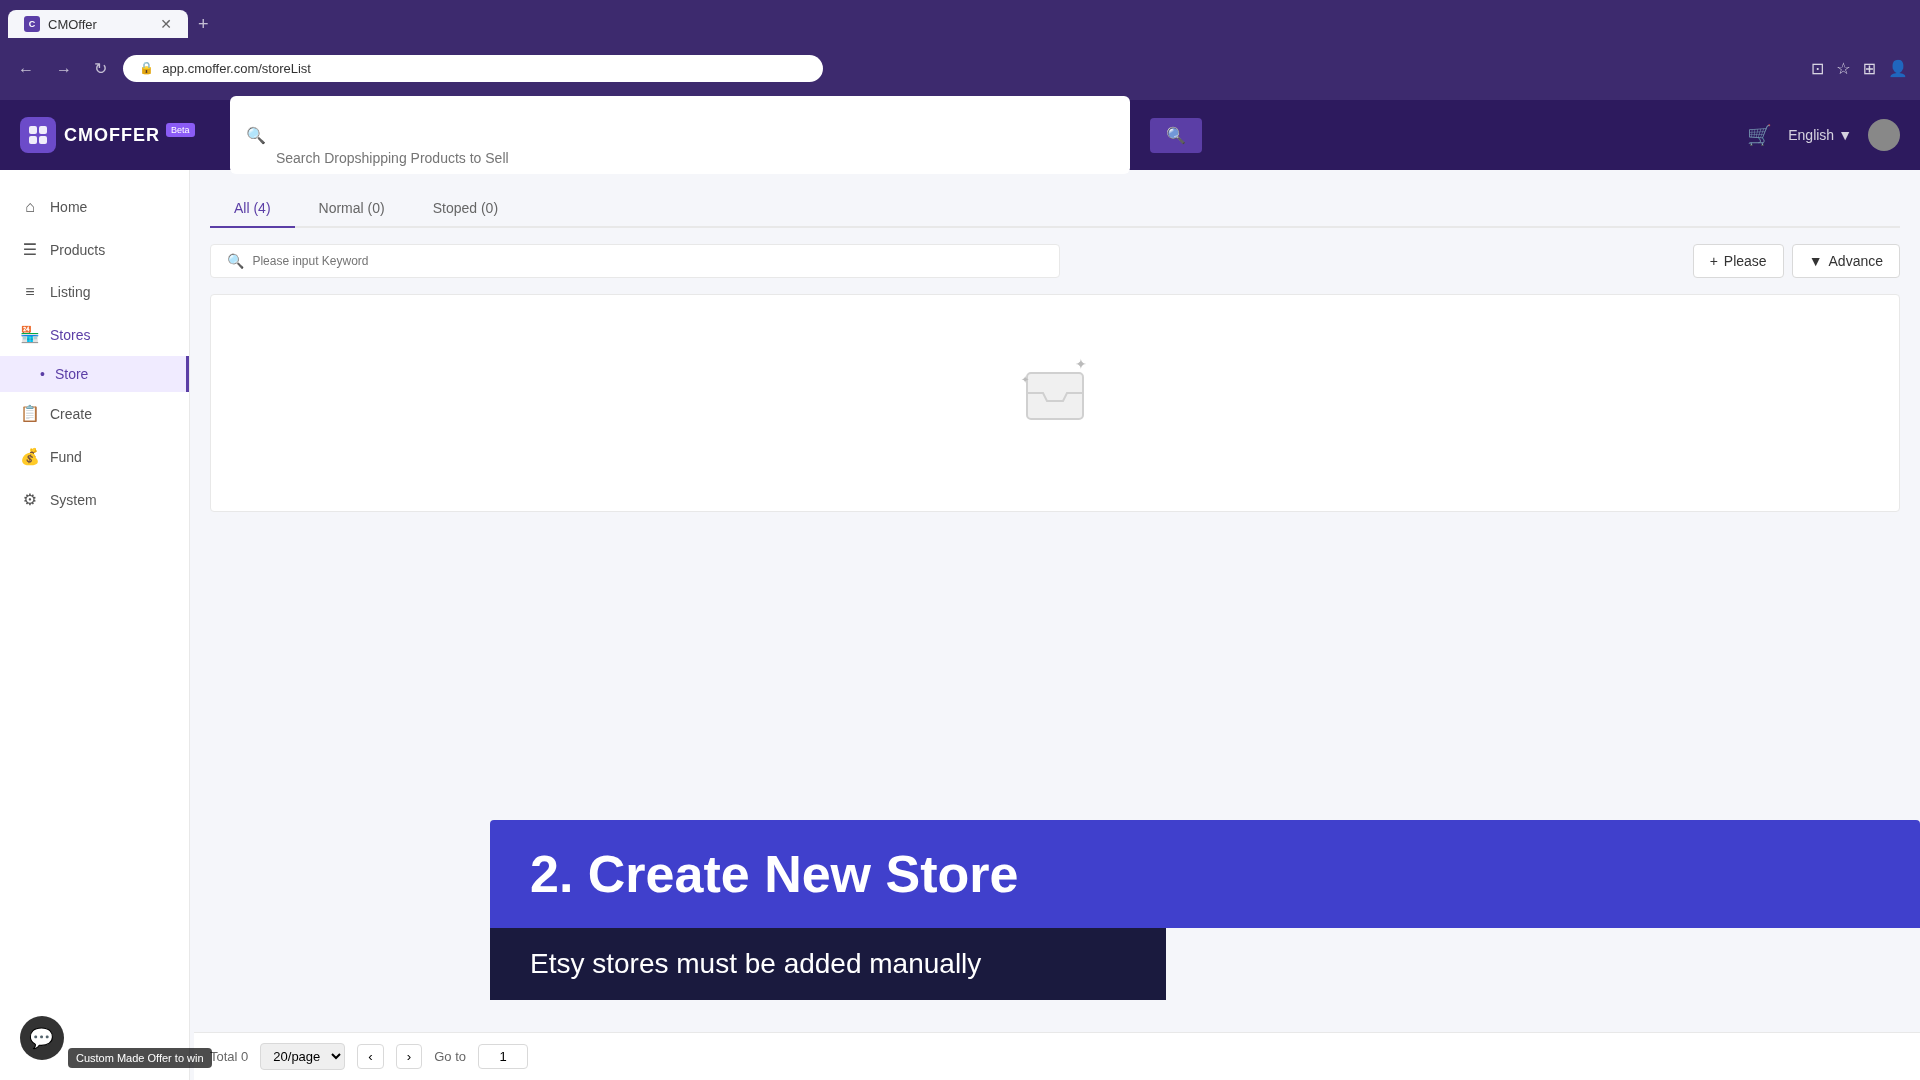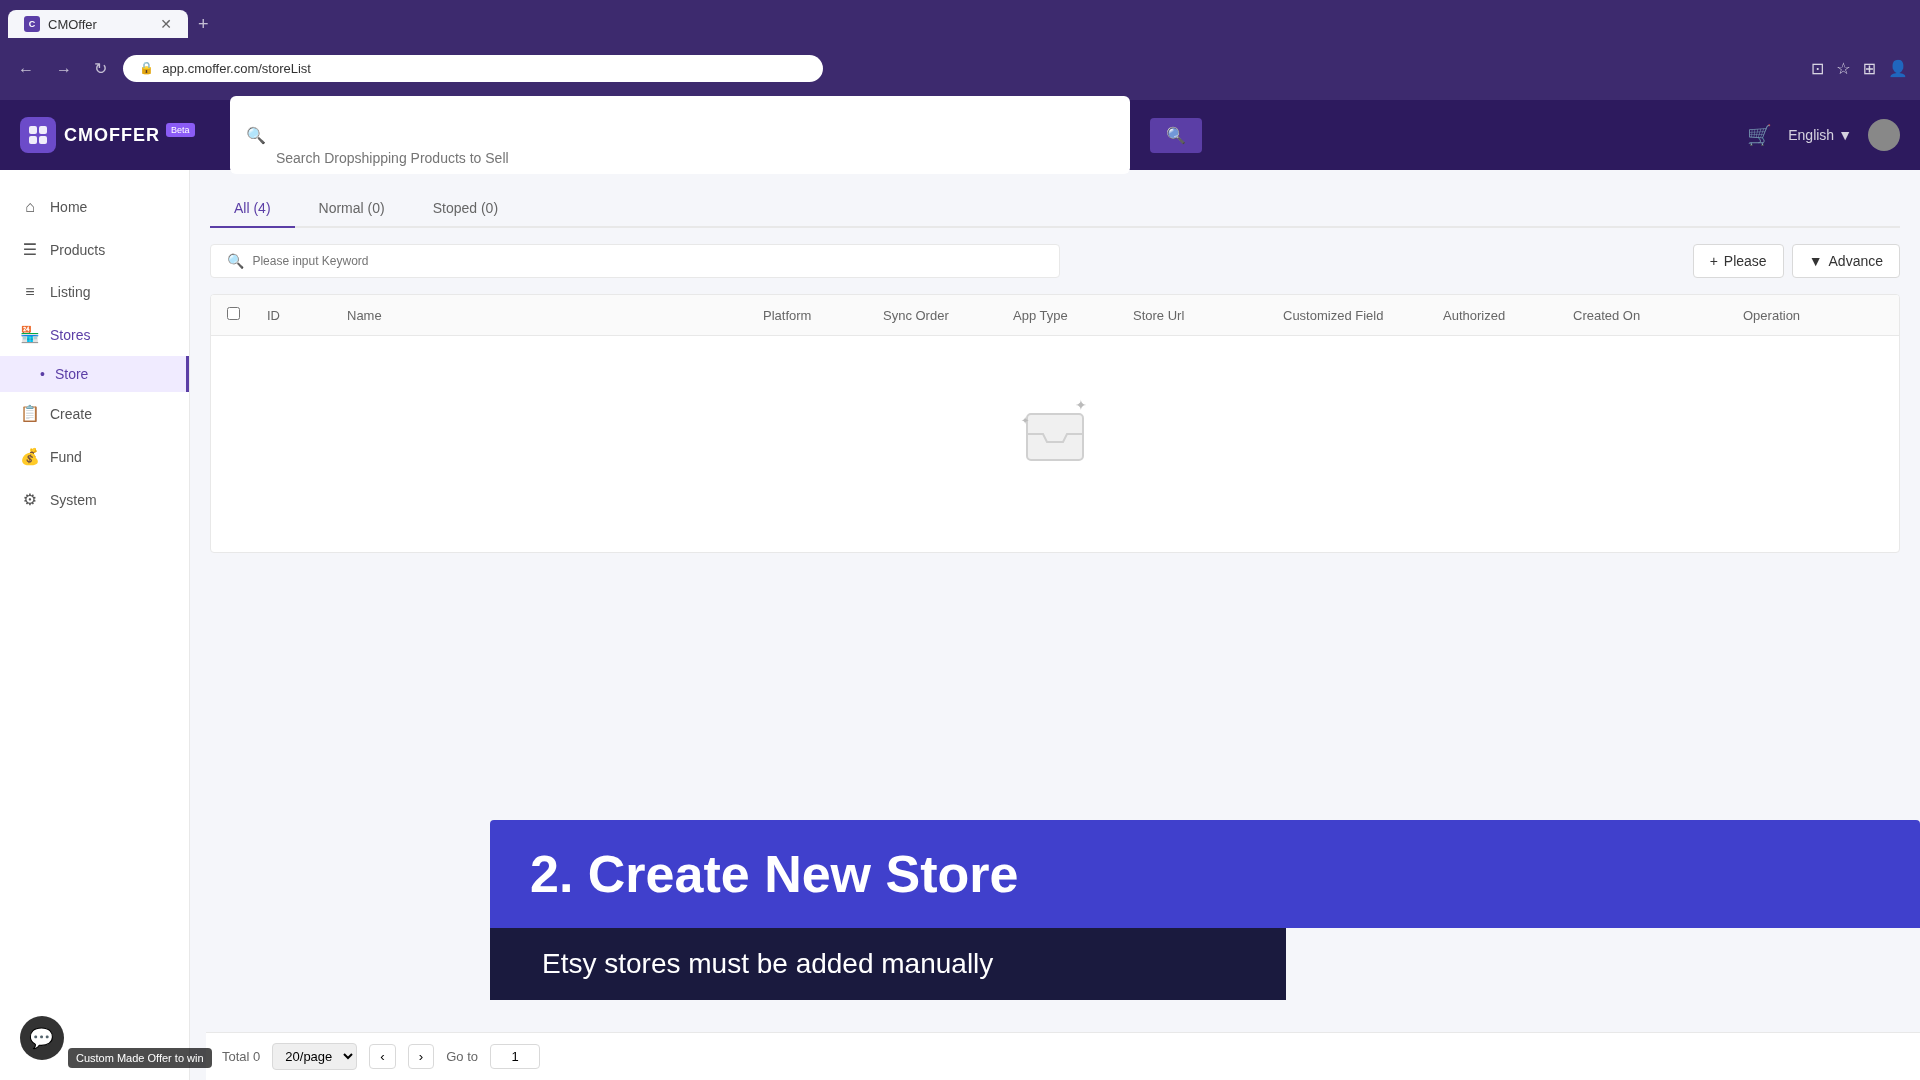--- a/index.html
+++ b/index.html
@@ -73,21 +73,21 @@
     .col-authorized { width: 130px; }
     .col-created { width: 170px; }
     .col-operation { width: 140px; }
 
     
     .empty-state { display: flex; flex-direction: column; align-items: center; justify-content: center; padding: 60px; }
 
     
     .banner-container { position: absolute; bottom: 80px; left: 300px; right: 0; z-index: 10; }
     .banner-title { background: #4040cc; color: white; padding: 24px 40px; font-size: 52px; font-weight: bold; border-radius: 4px 4px 0 0; }
-    .banner-subtitle { background: #1a1a3e; color: white; padding: 20px 52px; font-size: 28px; width: 796px; }
+    .banner-subtitle { background: #1a1a3e; color: white; padding: 20px 40px; font-size: 28px; width: 676px; }
 
     
     .footer-bar { position: absolute; bottom: 0; left: 190px; right: 0; background: white; border-top: 1px solid #e8e8e8; padding: 10px 16px; display: flex; align-items: center; gap: 12px; font-size: 13px; color: #666; }
     .page-size-select { border: 1px solid #d9d9d9; border-radius: 4px; padding: 4px 8px; font-size: 13px; }
     .page-nav-btn { border: 1px solid #d9d9d9; background: white; border-radius: 4px; padding: 4px 10px; cursor: pointer; }
     .page-input { border: 1px solid #d9d9d9; border-radius: 4px; padding: 4px 8px; width: 50px; font-size: 13px; text-align: center; }
 
     
     .chat-widget { position: fixed; bottom: 20px; left: 20px; width: 44px; height: 44px; background: #333; border-radius: 50%; display: flex; align-items: center; justify-content: center; color: white; font-size: 20px; cursor: pointer; z-index: 1000; }
     .chat-label { position: fixed; bottom: 12px; left: 68px; background: rgba(0,0,0,0.7); color: white; font-size: 11px; padding: 4px 8px; border-radius: 4px; white-space: nowrap; z-index: 1000; }
@@ -215,54 +215,39 @@
           <span>Please</span>
         </button>
         <button class="advance-btn">
           <span>▼</span>
           <span>Advance</span>
         </button>
       </div>
     </div>
 
     <div class="data-table">
-      <div class="table-header">
-        <div class="col-checkbox">
-          <input type="checkbox" style="">
-        </div>
-        <div class="col-id">ID</div>
-        <div class="col-name">Name</div>
-        <div class="col-platform">Platform</div>
-        <div class="col-sync">Sync Order</div>
-        <div class="col-app-type">App Type</div>
-        <div class="col-store-url">Store Url</div>
-        <div class="col-custom">Customized Field</div>
-        <div class="col-authorized">Authorized</div>
-        <div class="col-created">Created On</div>
-        <div class="col-operation">Operation</div>
-      </div>
 
       <div class="empty-state">
         <div style="position:relative;width:80px;height:80px;margin-bottom:16px;">
           <svg width="80" height="80" viewBox="0 0 80 80" fill="none" xmlns="http://www.w3.org/2000/svg">
             <rect x="12" y="18" width="56" height="46" rx="4" fill="#f0f0f0" stroke="#d0d0d0" stroke-width="2"></rect>
             <path d="M12 38 H28 L32 46 H48 L52 38 H68" stroke="#d0d0d0" stroke-width="2" fill="none"></path>
             <text x="60" y="14" fill="#bbb" font-size="14">✦</text>
             <text x="6" y="28" fill="#bbb" font-size="10">✦</text>
           </svg>
         </div>
       </div>
     </div>
 
     <div class="banner-container">
       <div class="banner-title">2. Create New Store</div>
       <div class="banner-subtitle">Etsy stores must be added manually</div>
     </div>
 
-    <div class="footer-bar" style="position:absolute;bottom:0;left:16px;right:0;">
+    <div class="footer-bar" style="position:absolute;bottom:0;left:4px;right:0;">
       <span>Total 0</span>
       <select class="page-size-select">
         <option>20/page</option>
       </select>
       <button class="page-nav-btn">‹</button>
       <button class="page-nav-btn">›</button>
       <span>Go to</span>
       <input type="text" class="page-input" value="1" style="">
     </div>
   </div>

